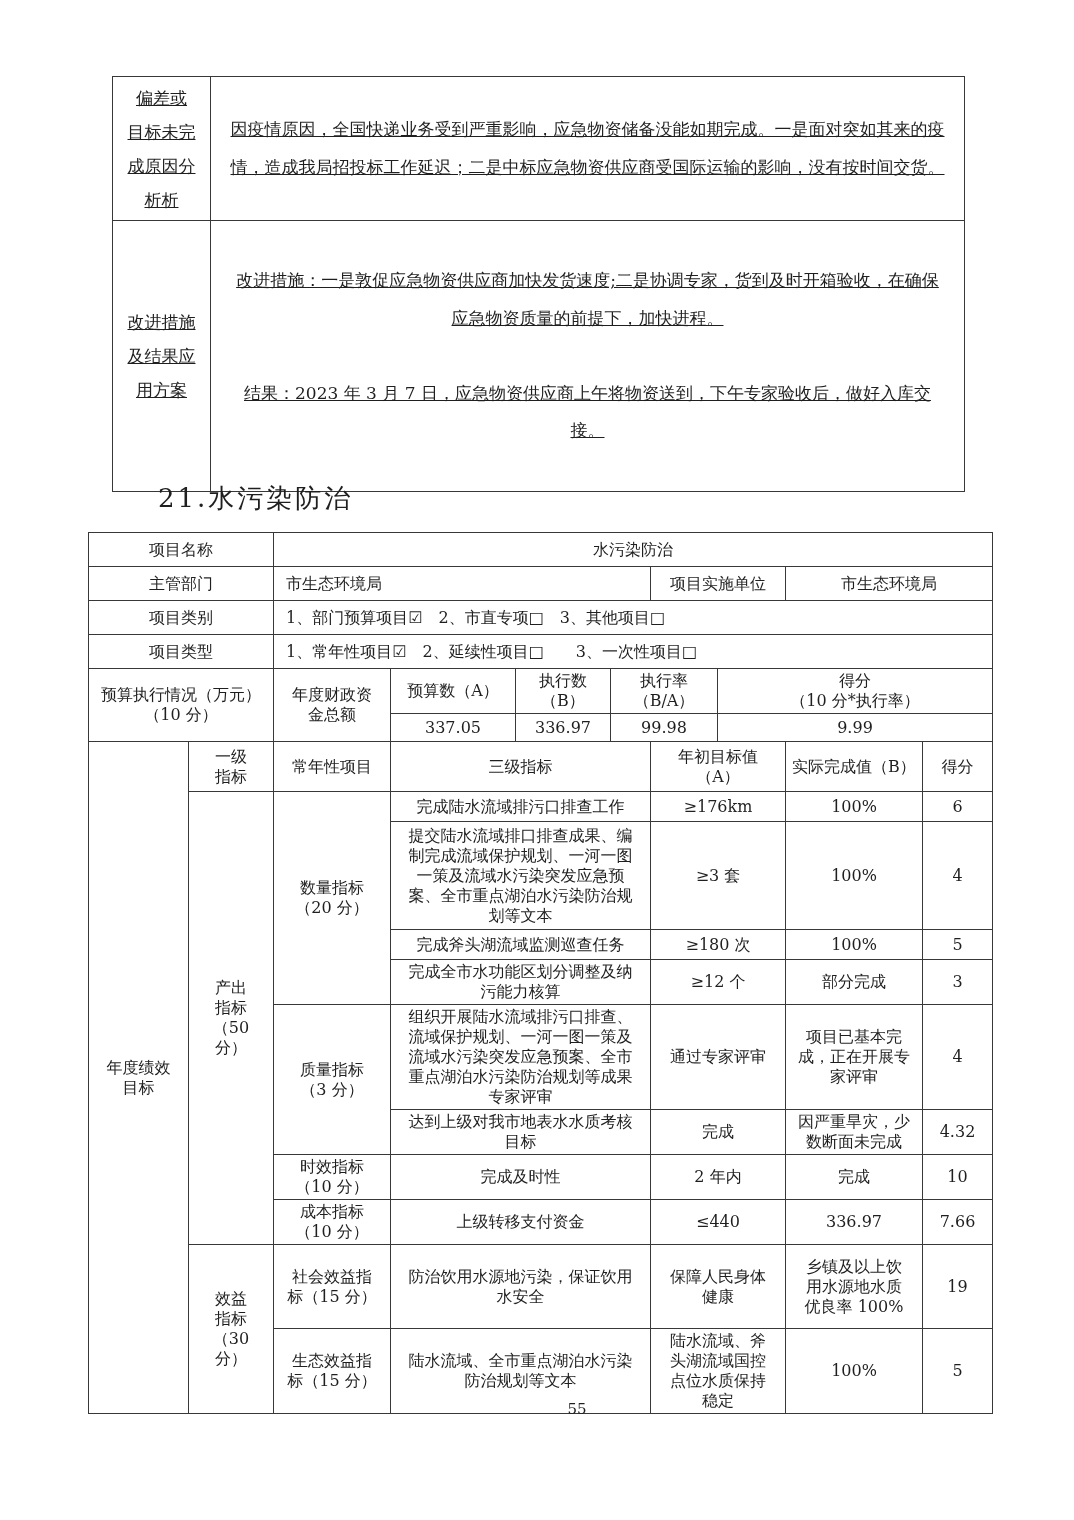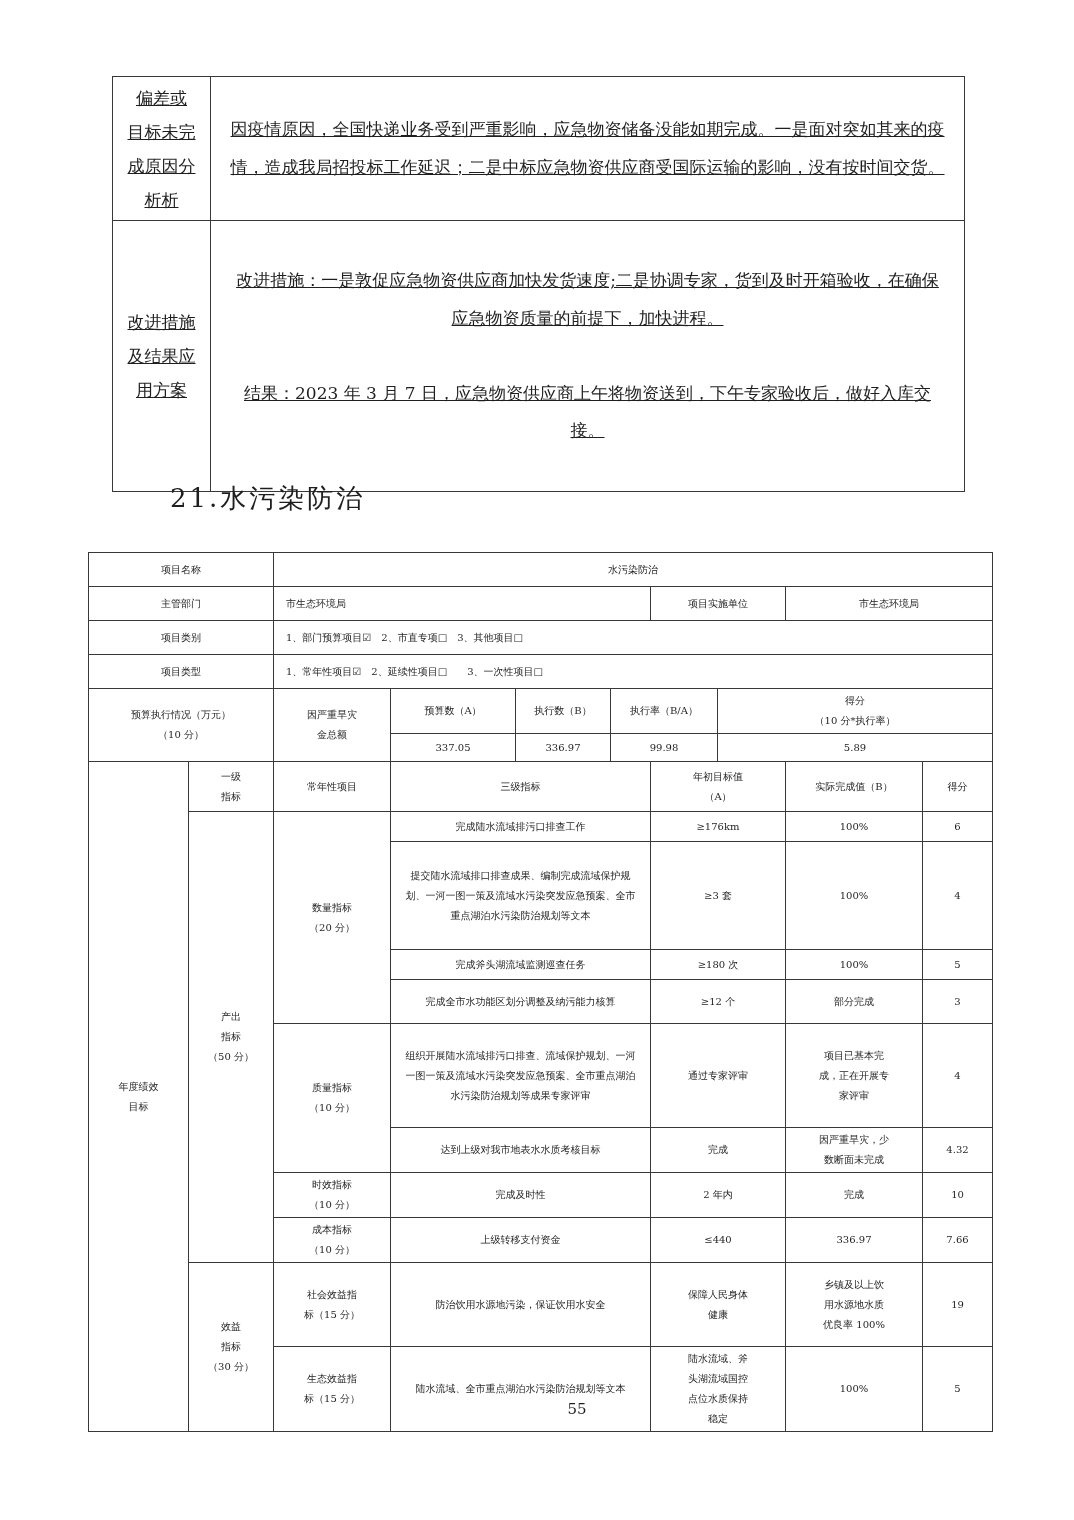--- a/index.html
+++ b/index.html
@@ -9,24 +9,24 @@
     color:#1f1f1f;
   }
   table{border-collapse:collapse;table-layout:fixed;}
   td{border:1px solid #383838;text-align:center;vertical-align:middle;
      white-space:pre-line;padding:2px 6px;overflow:hidden;}
   
   .dev-table{position:absolute;top:76px;left:112px;width:853px;font-size:17px;text-decoration:underline;}
   .dev-table td.lab{line-height:2.0;padding:2px 4px;}
   .dev-table td.con{line-height:2.2;padding:4px 18px;}
   
-  .sec-title{position:absolute;top:481px;left:170px;font-size:26px;
+  .sec-title{position:absolute;top:481px;left:158px;font-size:26px;
              letter-spacing:3px;font-weight:normal;}
   
-  .main-table{position:absolute;top:552px;left:88px;width:904px;font-size:10px;}
+  .main-table{position:absolute;top:532px;left:88px;width:904px;font-size:16px;}
   .main-table td{line-height:20px;}
   .tl{text-align:left;padding-left:12px;}
   .l3cell{padding:2px 12px;}
   
   .page-num{position:absolute;top:1400px;left:0;width:1074px;text-align:center;
             font-size:15px;padding-left:40px;}
 </style>
 </head>
 <body>
 
@@ -85,33 +85,33 @@
     <td colspan="2">项目类别</td>
     <td colspan="8" class="tl">1、部门预算项目☑　2、市直专项□　3、其他项目□</td>
   </tr>
   <tr style="height:34px">
     <td colspan="2">项目类型</td>
     <td colspan="8" class="tl">1、常年性项目☑　2、延续性项目□　　3、一次性项目□</td>
   </tr>
   <tr style="height:44px">
     <td colspan="2" rowspan="2">预算执行情况（万元）
 （10 分）</td>
-    <td rowspan="2">因严重旱灾
+    <td rowspan="2">年度财政资
 金总额</td>
     <td>预算数（A）</td>
     <td>执行数（B）</td>
     <td colspan="2">执行率（B/A）</td>
     <td colspan="3">得分
 （10 分*执行率）</td>
   </tr>
   <tr style="height:28px">
     <td>337.05</td>
     <td>336.97</td>
     <td colspan="2">99.98</td>
-    <td colspan="3">5.89</td>
+    <td colspan="3">9.99</td>
   </tr>
   <tr style="height:50px">
     <td rowspan="11">年度绩效
 目标</td>
     <td>一级
 指标</td>
     <td>常年性项目</td>
     <td colspan="3">三级指标</td>
     <td colspan="2">年初目标值
 （A）</td>
@@ -142,21 +142,21 @@
     <td>5</td>
   </tr>
   <tr style="height:44px">
     <td colspan="3" class="l3cell">完成全市水功能区划分调整及纳污能力核算</td>
     <td colspan="2">≥12 个</td>
     <td>部分完成</td>
     <td>3</td>
   </tr>
   <tr style="height:104px">
     <td rowspan="2">质量指标
-（10 分）</td>
+（3 分）</td>
     <td colspan="3" class="l3cell">组织开展陆水流域排污口排查、流域保护规划、一河一图一策及流域水污染突发应急预案、全市重点湖泊水污染防治规划等成果专家评审</td>
     <td colspan="2">通过专家评审</td>
     <td>项目已基本完
 成，正在开展专
 家评审</td>
     <td>4</td>
   </tr>
   <tr style="height:44px">
     <td colspan="3" class="l3cell">达到上级对我市地表水水质考核目标</td>
     <td colspan="2">完成</td>

